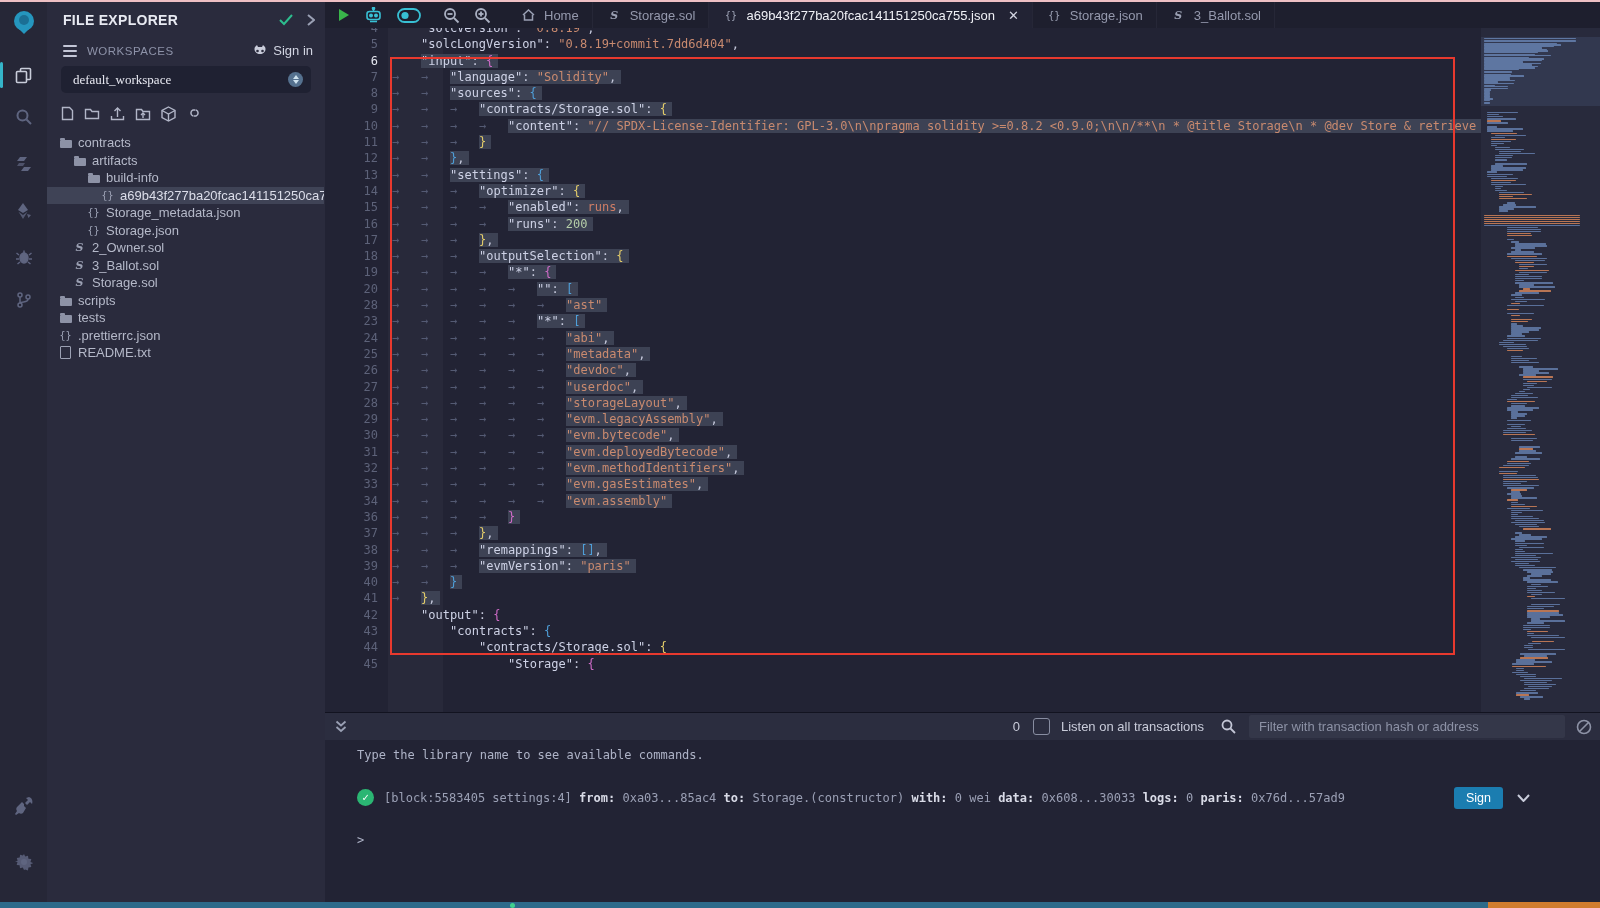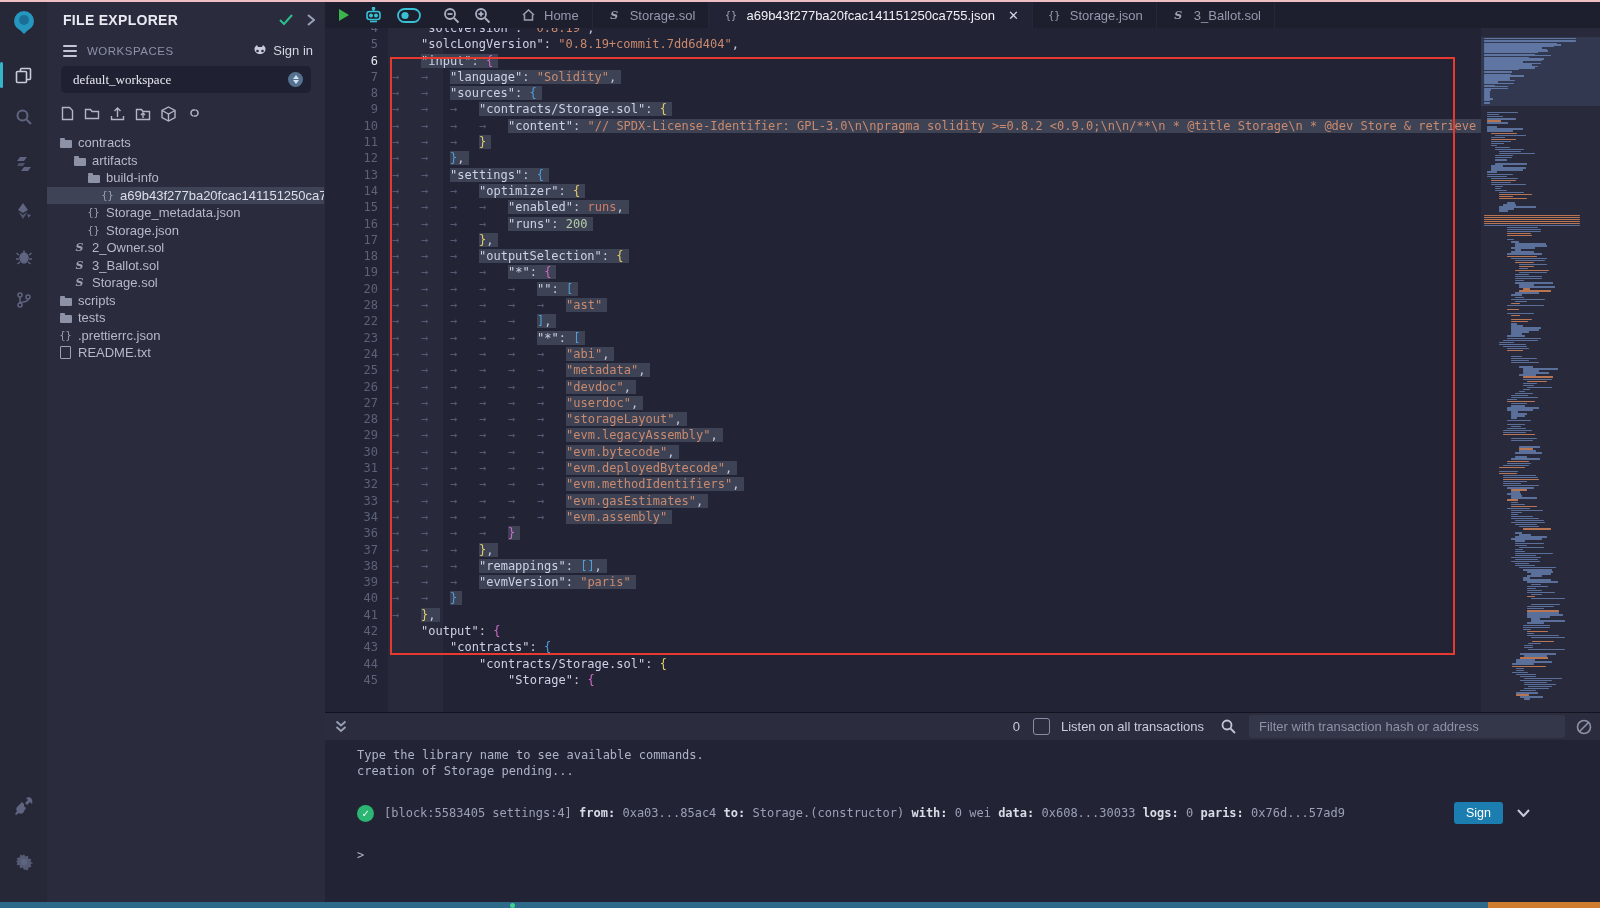--- a/index.html
+++ b/index.html
@@ -394,21 +394,20 @@
         <div class="cl"><span class="ln">12</span><span class="tab-sp">→</span><span class="tab-sp">→</span><span class="selw"><span class="t-b">}</span><span class="t-p">,</span></span></div>
         <div class="cl"><span class="ln">13</span><span class="tab-sp">→</span><span class="tab-sp">→</span><span class="selw"><span class="t-k">"settings"</span><span class="t-p">: </span><span class="t-b">{</span></span></div>
         <div class="cl"><span class="ln">14</span><span class="tab-sp">→</span><span class="tab-sp">→</span><span class="tab-sp">→</span><span class="selw"><span class="t-k">"optimizer"</span><span class="t-p">: </span><span class="t-y">{</span></span></div>
         <div class="cl"><span class="ln">15</span><span class="tab-sp">→</span><span class="tab-sp">→</span><span class="tab-sp">→</span><span class="tab-sp">→</span><span class="selw"><span class="t-k">"enabled"</span><span class="t-p">: </span><span class="t-kw">runs</span><span class="t-p">,</span></span></div>
         <div class="cl"><span class="ln">16</span><span class="tab-sp">→</span><span class="tab-sp">→</span><span class="tab-sp">→</span><span class="tab-sp">→</span><span class="selw"><span class="t-k">"runs"</span><span class="t-p">: </span><span class="t-n">200</span></span></div>
         <div class="cl"><span class="ln">17</span><span class="tab-sp">→</span><span class="tab-sp">→</span><span class="tab-sp">→</span><span class="selw"><span class="t-y">}</span><span class="t-p">,</span></span></div>
         <div class="cl"><span class="ln">18</span><span class="tab-sp">→</span><span class="tab-sp">→</span><span class="tab-sp">→</span><span class="selw"><span class="t-k">"outputSelection"</span><span class="t-p">: </span><span class="t-y">{</span></span></div>
         <div class="cl"><span class="ln">19</span><span class="tab-sp">→</span><span class="tab-sp">→</span><span class="tab-sp">→</span><span class="tab-sp">→</span><span class="selw"><span class="t-k">"*"</span><span class="t-p">: </span><span class="t-m">{</span></span></div>
         <div class="cl"><span class="ln">20</span><span class="tab-sp">→</span><span class="tab-sp">→</span><span class="tab-sp">→</span><span class="tab-sp">→</span><span class="tab-sp">→</span><span class="selw"><span class="t-k">""</span><span class="t-p">: </span><span class="t-b">[</span></span></div>
         <div class="cl"><span class="ln">28</span><span class="tab-sp">→</span><span class="tab-sp">→</span><span class="tab-sp">→</span><span class="tab-sp">→</span><span class="tab-sp">→</span><span class="tab-sp">→</span><span class="selw"><span class="t-s">"ast"</span></span></div>
-        <div class="cl"><span class="ln">22</span><span class="tab-sp">→</span><span class="tab-sp">→</span><span class="tab-sp">→</span><span class="tab-sp">→</span><span class="tab-sp">→</span><span class="selw"><span class="t-b">]</span><span class="t-p">,</span></span></div>
         <div class="cl"><span class="ln">23</span><span class="tab-sp">→</span><span class="tab-sp">→</span><span class="tab-sp">→</span><span class="tab-sp">→</span><span class="tab-sp">→</span><span class="selw"><span class="t-k">"*"</span><span class="t-p">: </span><span class="t-b">[</span></span></div>
         <div class="cl"><span class="ln">24</span><span class="tab-sp">→</span><span class="tab-sp">→</span><span class="tab-sp">→</span><span class="tab-sp">→</span><span class="tab-sp">→</span><span class="tab-sp">→</span><span class="selw"><span class="t-s">"abi"</span><span class="t-p">,</span></span></div>
         <div class="cl"><span class="ln">25</span><span class="tab-sp">→</span><span class="tab-sp">→</span><span class="tab-sp">→</span><span class="tab-sp">→</span><span class="tab-sp">→</span><span class="tab-sp">→</span><span class="selw"><span class="t-s">"metadata"</span><span class="t-p">,</span></span></div>
         <div class="cl"><span class="ln">26</span><span class="tab-sp">→</span><span class="tab-sp">→</span><span class="tab-sp">→</span><span class="tab-sp">→</span><span class="tab-sp">→</span><span class="tab-sp">→</span><span class="selw"><span class="t-s">"devdoc"</span><span class="t-p">,</span></span></div>
         <div class="cl"><span class="ln">27</span><span class="tab-sp">→</span><span class="tab-sp">→</span><span class="tab-sp">→</span><span class="tab-sp">→</span><span class="tab-sp">→</span><span class="tab-sp">→</span><span class="selw"><span class="t-s">"userdoc"</span><span class="t-p">,</span></span></div>
         <div class="cl"><span class="ln">28</span><span class="tab-sp">→</span><span class="tab-sp">→</span><span class="tab-sp">→</span><span class="tab-sp">→</span><span class="tab-sp">→</span><span class="tab-sp">→</span><span class="selw"><span class="t-s">"storageLayout"</span><span class="t-p">,</span></span></div>
         <div class="cl"><span class="ln">29</span><span class="tab-sp">→</span><span class="tab-sp">→</span><span class="tab-sp">→</span><span class="tab-sp">→</span><span class="tab-sp">→</span><span class="tab-sp">→</span><span class="selw"><span class="t-s">"evm.legacyAssembly"</span><span class="t-p">,</span></span></div>
         <div class="cl"><span class="ln">30</span><span class="tab-sp">→</span><span class="tab-sp">→</span><span class="tab-sp">→</span><span class="tab-sp">→</span><span class="tab-sp">→</span><span class="tab-sp">→</span><span class="selw"><span class="t-s">"evm.bytecode"</span><span class="t-p">,</span></span></div>
         <div class="cl"><span class="ln">31</span><span class="tab-sp">→</span><span class="tab-sp">→</span><span class="tab-sp">→</span><span class="tab-sp">→</span><span class="tab-sp">→</span><span class="tab-sp">→</span><span class="selw"><span class="t-s">"evm.deployedBytecode"</span><span class="t-p">,</span></span></div>
         <div class="cl"><span class="ln">32</span><span class="tab-sp">→</span><span class="tab-sp">→</span><span class="tab-sp">→</span><span class="tab-sp">→</span><span class="tab-sp">→</span><span class="tab-sp">→</span><span class="selw"><span class="t-s">"evm.methodIdentifiers"</span><span class="t-p">,</span></span></div>
@@ -762,21 +761,20 @@
         <span>
             <svg width="16" height="16" viewBox="0 0 16 16" fill="none" stroke="#8d92a6" stroke-width="1.6">
               <circle cx="8" cy="8" r="6.5"></circle>
               <line x1="3.5" y1="12.5" x2="12.5" y2="3.5"></line>
             </svg>
           </span>
       </div>
     </div>
     <div class="t-body">
       <div class="t-line">Type the library name to see available commands.</div>
-      <div class="t-line">creation of Storage pending...</div>
       <div class="txrow">
         <span class="txcheck">✓</span>
         <span class="txtext" id="txtext"><span>[block:5583405 settings:4]  </span><b>from:</b><span> 0xa03...85ac4 </span><b>to:</b><span> Storage.(constructor) </span><b>with:</b><span> 0 wei </span><b>data:</b><span> 0x608...30033 </span><b>logs:</b><span> 0 </span><b>paris:</b><span> 0x76d...57ad9 </span></span>
         <button class="debug-btn">Sign</button>
         <span class="caret">
             <svg width="13" height="8" viewBox="0 0 13 8" fill="none" stroke="#c9ccda" stroke-width="2">
               <polyline points="1,1 6.5,7 12,1"></polyline>
             </svg>
           </span>
       </div>

